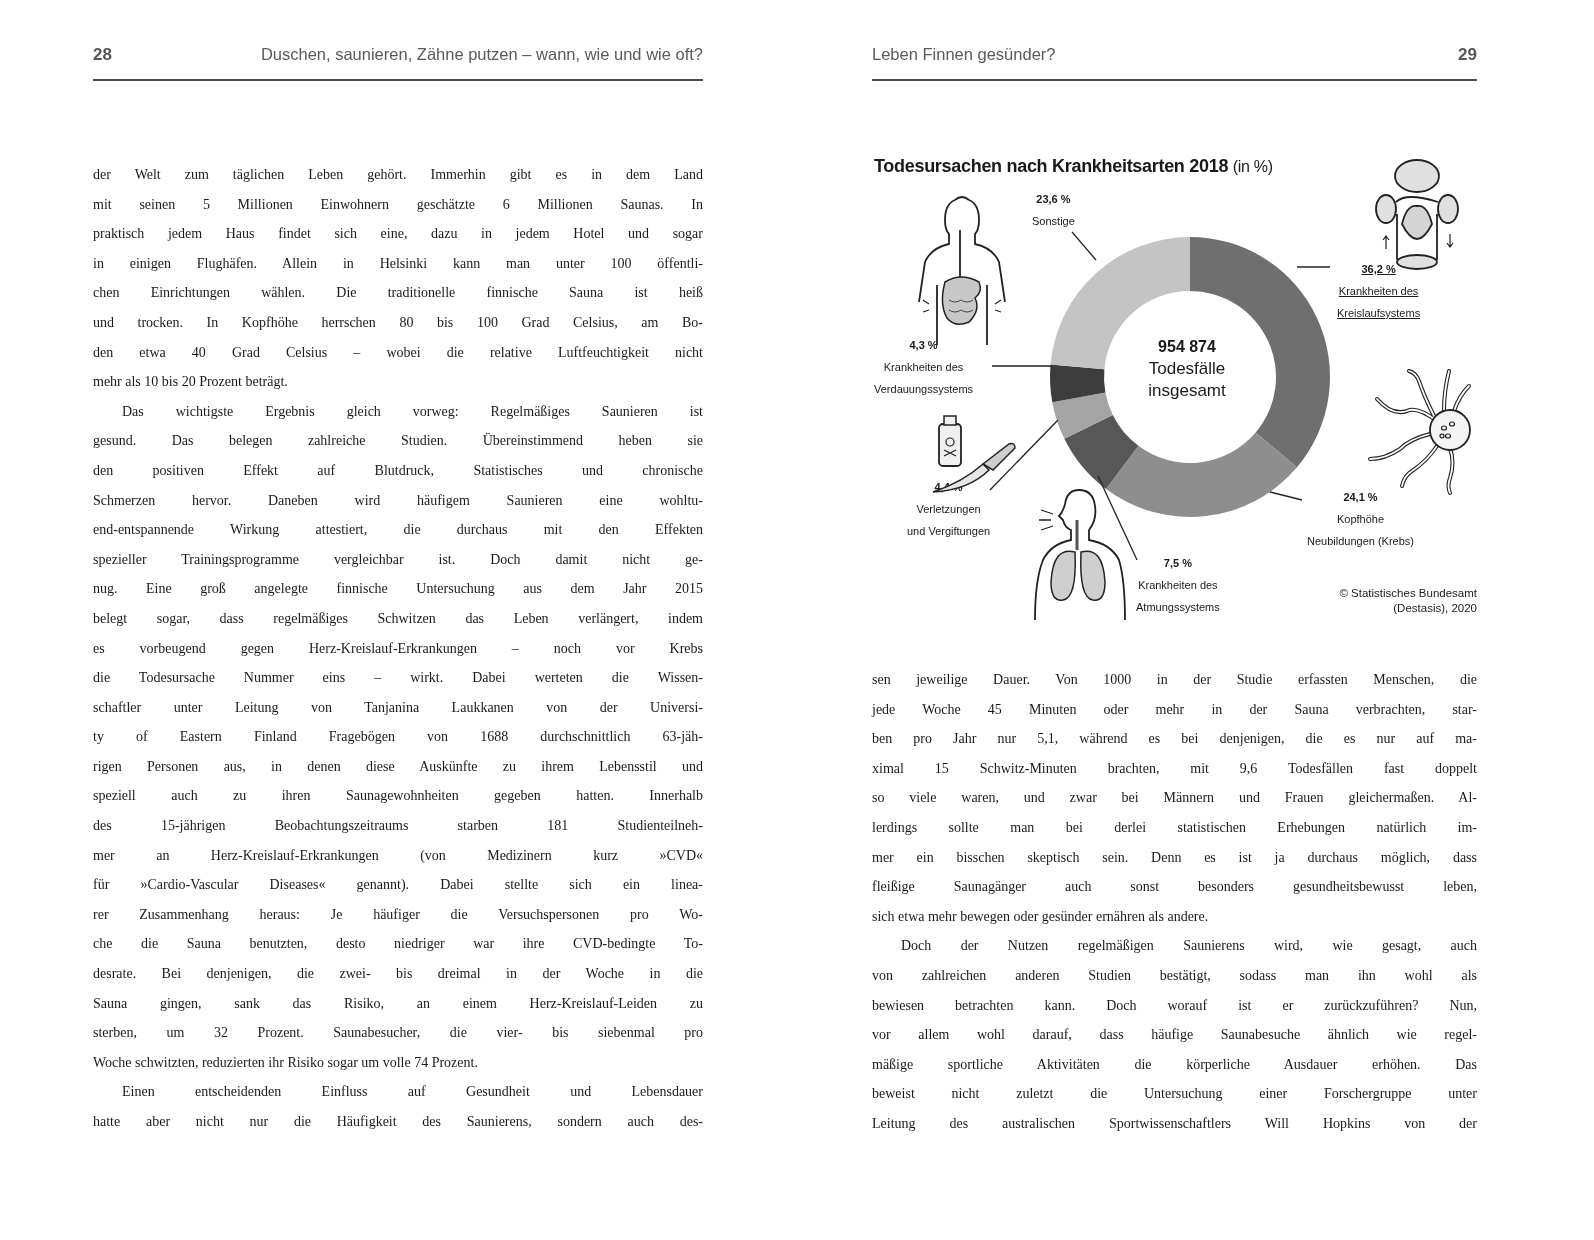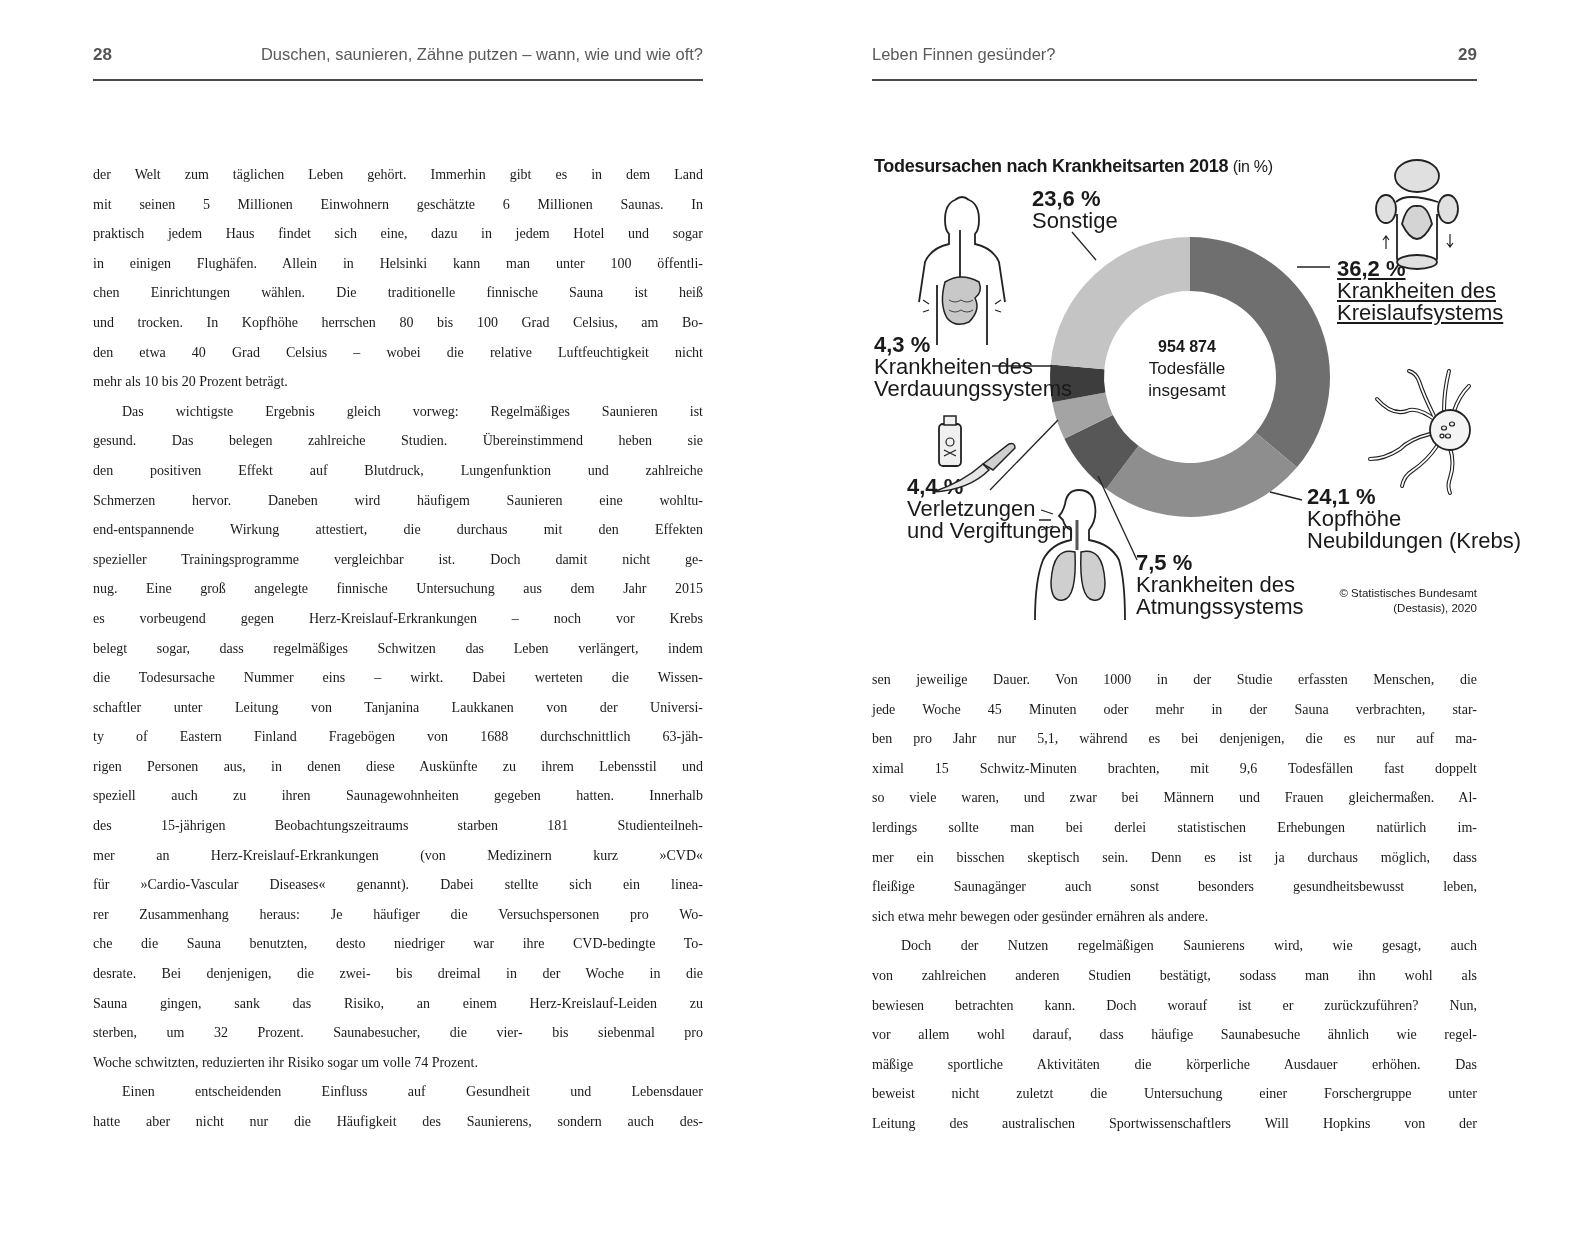--- a/index.html
+++ b/index.html
@@ -26,21 +26,21 @@
   .left .body-text { top: 160px; }
   .right .body-text { top: 665px; right: 0; }
 
   
   .chart { position: absolute; left: 0; top: 140px; width: 605px; height: 490px;
     font-family: "Liberation Sans", sans-serif; color: #1a1a1a; }
   .chart-title { position: absolute; left: 2px; top: 16px; font-size: 18px; white-space: nowrap; letter-spacing: -0.3px; }
   .chart-title b { font-weight: bold; }
   .chart-title .unit { font-size: 16px; }
   .chart svg.donut { position: absolute; left: 0; top: 0; }
-  .lbl { position: absolute; font-size: 22px; line-height: 22px; white-space: nowrap; }
+  .lbl { position: absolute; font-size: 11px; line-height: 22px; white-space: nowrap; text-align: center; }
   .lbl .pct { display: block; font-weight: bold; }
   .center-lbl { position: absolute; left: 245px; top: 196px; width: 140px; text-align: center; font-size: 17px; line-height: 22px; }
   .center-lbl .total { display: block; font-weight: bold; font-size: 16px; }
   .source { position: absolute; right: 0; top: 446px; text-align: right; font-size: 11.5px; line-height: 15px; }
   .illus { position: absolute; }
 </style>
 </head>
 <body>
 
 <div class="page left">
@@ -53,27 +53,27 @@
       <span class="line">der Welt zum täglichen Leben gehört. Immerhin gibt es in dem Land</span>
       <span class="line">mit seinen 5 Millionen Einwohnern geschätzte 6 Millionen Saunas. In</span>
       <span class="line">praktisch jedem Haus findet sich eine, dazu in jedem Hotel und sogar</span>
       <span class="line">in einigen Flughäfen. Allein in Helsinki kann man unter 100 öffentli-</span>
       <span class="line">chen Einrichtungen wählen. Die traditionelle finnische Sauna ist heiß</span>
       <span class="line">und trocken. In Kopfhöhe herrschen 80 bis 100 Grad Celsius, am Bo-</span>
       <span class="line">den etwa 40 Grad Celsius – wobei die relative Luftfeuchtigkeit nicht</span>
       <span class="line last">mehr als 10 bis 20 Prozent beträgt.</span>
       <span class="line indent">Das wichtigste Ergebnis gleich vorweg: Regelmäßiges Saunieren ist</span>
       <span class="line">gesund. Das belegen zahlreiche Studien. Übereinstimmend heben sie</span>
-      <span class="line">den positiven Effekt auf Blutdruck, Lungenfunktion und zahlreiche</span>
+      <span class="line">den positiven Effekt auf Blutdruck, Statistisches und chronische</span>
       <span class="line">Schmerzen hervor. Daneben wird häufigem Saunieren eine wohltu-</span>
       <span class="line">end-entspannende Wirkung attestiert, die durchaus mit den Effekten</span>
       <span class="line">spezieller Trainingsprogramme vergleichbar ist. Doch damit nicht ge-</span>
       <span class="line">nug. Eine groß angelegte finnische Untersuchung aus dem Jahr 2015</span>
+      <span class="line">belegt sogar, dass regelmäßiges Schwitzen das Leben verlängert, indem</span>
       <span class="line">es vorbeugend gegen Herz-Kreislauf-Erkrankungen – noch vor Krebs</span>
-      <span class="line">belegt sogar, dass regelmäßiges Schwitzen das Leben verlängert, indem</span>
       <span class="line">die Todesursache Nummer eins – wirkt. Dabei werteten die Wissen-</span>
       <span class="line">schaftler unter Leitung von Tanjanina Laukkanen von der Universi-</span>
       <span class="line">ty of Eastern Finland Fragebögen von 1688 durchschnittlich 63-jäh-</span>
       <span class="line">rigen Personen aus, in denen diese Auskünfte zu ihrem Lebensstil und</span>
       <span class="line">speziell auch zu ihren Saunagewohnheiten gegeben hatten. Innerhalb</span>
       <span class="line">des 15-jährigen Beobachtungszeitraums starben 181 Studienteilneh-</span>
       <span class="line">mer an Herz-Kreislauf-Erkrankungen (von Medizinern kurz »CVD«</span>
       <span class="line">für »Cardio-Vascular Diseases« genannt). Dabei stellte sich ein linea-</span>
       <span class="line">rer Zusammenhang heraus: Je häufiger die Versuchspersonen pro Wo-</span>
       <span class="line">che die Sauna benutzten, desto niedriger war ihre CVD-bedingte To-</span>

